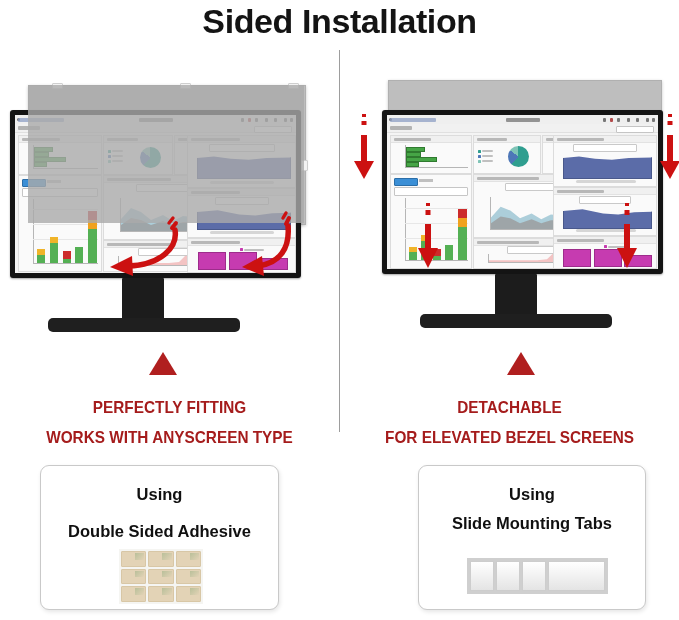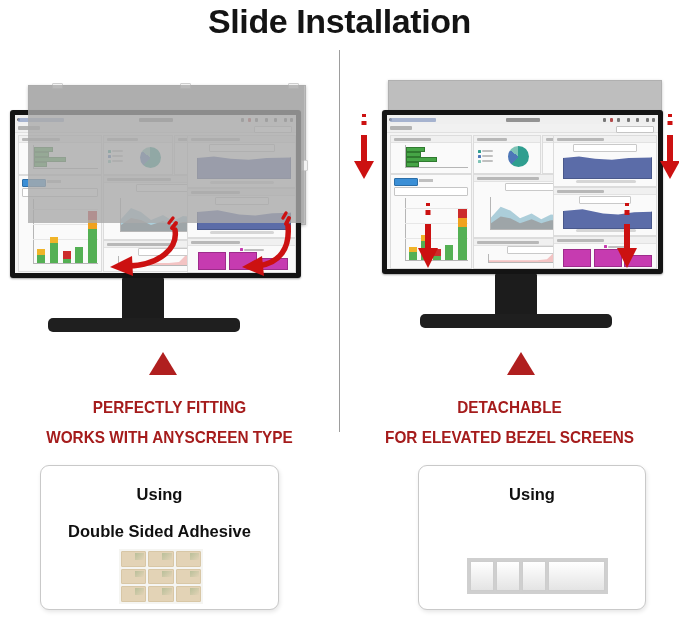--- a/index.html
+++ b/index.html
@@ -102,21 +102,21 @@
     background:linear-gradient(135deg,rgba(150,175,130,.55),rgba(150,175,130,0));}
   
   .tabstrip{position:absolute;background:#cfcfcf;padding:3px;display:flex;gap:2px;}
   .tabcell{background:linear-gradient(#ffffff,#e4e4e4);border:1px solid #cdcdcd;border-radius:1px;}
 </style>
 </head>
 <body>
 
 <div class="page">
 
-  <div class="title">Slide Installation</div>
+  <div class="title">Sided Installation</div>
 
   <div class="divider"></div>
 
   <div class="monitor" style="left:0;top:60px;width:339px;height:290px;">
 
     <div class="filter-sheet" style="left:28px;top:25px;width:276px;height:138px;"></div>
     <div class="tabwhite" style="left:52px;top:23px;width:9px;height:4px;"></div>
     <div class="tabwhite" style="left:180px;top:23px;width:9px;height:4px;"></div>
     <div class="tabwhite" style="left:288px;top:23px;width:9px;height:4px;"></div>
     <div class="tabwhite" style="left:301px;top:100px;width:5px;height:9px;"></div>
@@ -546,20 +546,21 @@
       <div class="pad"></div>
       <div class="pad"></div>
       <div class="pad"></div>
       <div class="pad"></div>
       <div class="pad"></div>
     </div>
   </div>
 
   <div class="card" style="left:418px;top:465px;width:226px;height:143px;">
     <div class="card-line" style="top:19px;">Using</div>
+    <div class="card-line" style="top:48px;">Slide Mounting Tabs</div>
     <div class="tabstrip" style="left:48px;top:92px;width:135px;height:30px;">
       <div class="tabcell" style="width:22px;"></div>
       <div class="tabcell" style="width:22px;"></div>
       <div class="tabcell" style="width:22px;"></div>
       <div class="tabcell" style="flex:1;"></div>
     </div>
   </div>
 
 </div>
 

